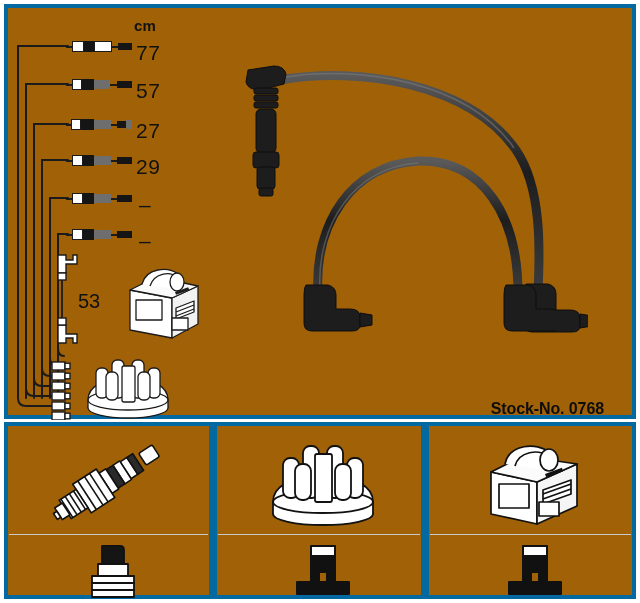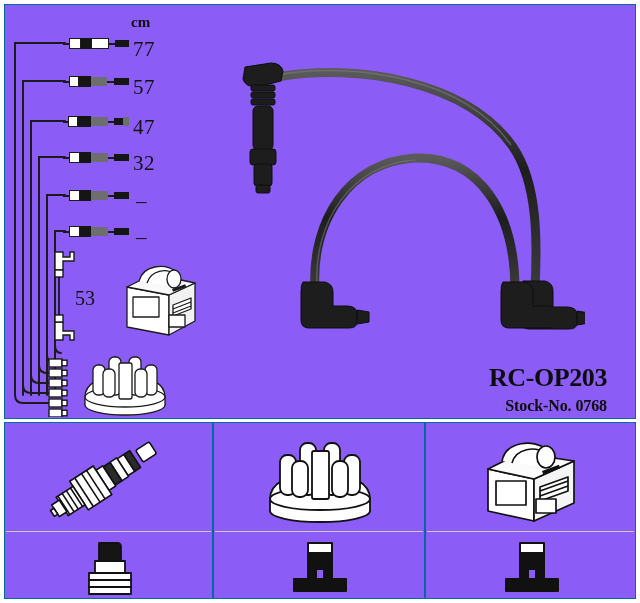--- a/index.html
+++ b/index.html
@@ -13,23 +13,22 @@
     width:640px;
     height:603px;
     background:#ffffff;
     overflow:hidden;
     box-sizing:border-box;
   }
   
   .frame{
     position:absolute;
     box-sizing:border-box;
-    border:1px solid #0369a1;
-    background:#8b5cf6;
-    font-family:Liberation Serif, serif;
+    border:4px solid #0369a1;
+    background:#a16207;
   }
   #main-panel{ left:4px; top:4px; width:632px; height:415px; }
   #cell-left  { left:4px;  top:422px; width:209px; height:177px; }
   #cell-mid   { left:213px;top:422px; width:212px; height:177px; }
   #cell-right { left:425px;top:422px; width:211px; height:177px; }
 
   .cell-split{
     position:absolute;
     left:1px; right:1px;
     height:1px;
@@ -88,22 +87,22 @@
 <body>
 
 <div id="sheet">
 
   <div class="frame" id="main-panel">
 
     <div id="cm-header">cm</div>
 
     <div class="cm-value" style="top:34px">77</div>
     <div class="cm-value" style="top:72px">57</div>
-    <div class="cm-value" style="top:112px">47</div>
-    <div class="cm-value" style="top:148px">32</div>
+    <div class="cm-value" style="top:112px">27</div>
+    <div class="cm-value" style="top:148px">29</div>
     <div class="cm-dash" style="top:186px">–</div>
     <div class="cm-dash" style="top:222px">–</div>
 
     <div id="len-48">53</div>
 
     <svg class="art-svg" style="left:0px; top:0px;" width="200" height="415" viewBox="0 0 200 415">
       <g fill="none" stroke="#1b1b1b" stroke-width="2" stroke-linecap="round">
 
         <path d="M60,38 L10,38 L10,390"></path>
 
@@ -291,21 +290,20 @@
       </g>
 
       <g fill="#1d1d1d" stroke="#0e0e0e" stroke-width="1">
         <path d="M210,182 L232,182 Q240,184 240,192 L240,206 L254,206
                  Q264,206 264,214 L264,222 Q264,228 256,228 L216,228
                  Q208,228 208,220 L208,192 Q208,184 210,182 Z"></path>
         <path d="M264,210 L276,212 L276,222 L264,224 Z"></path>
       </g>
     </svg>
 
-    <div id="product-code">RC-OP203</div>
     <div id="stock-no">Stock-No. 0768</div>
   </div>
 
   <div class="frame" id="cell-left">
     <div class="cell-split"></div>
 
     <svg class="art-svg" style="left:30px; top:10px;" width="150" height="92" viewBox="0 0 150 92">
       <g stroke="#111" stroke-width="1.6" fill="#ffffff" stroke-linejoin="round">
         <g transform="rotate(-33 75 46)">
 

